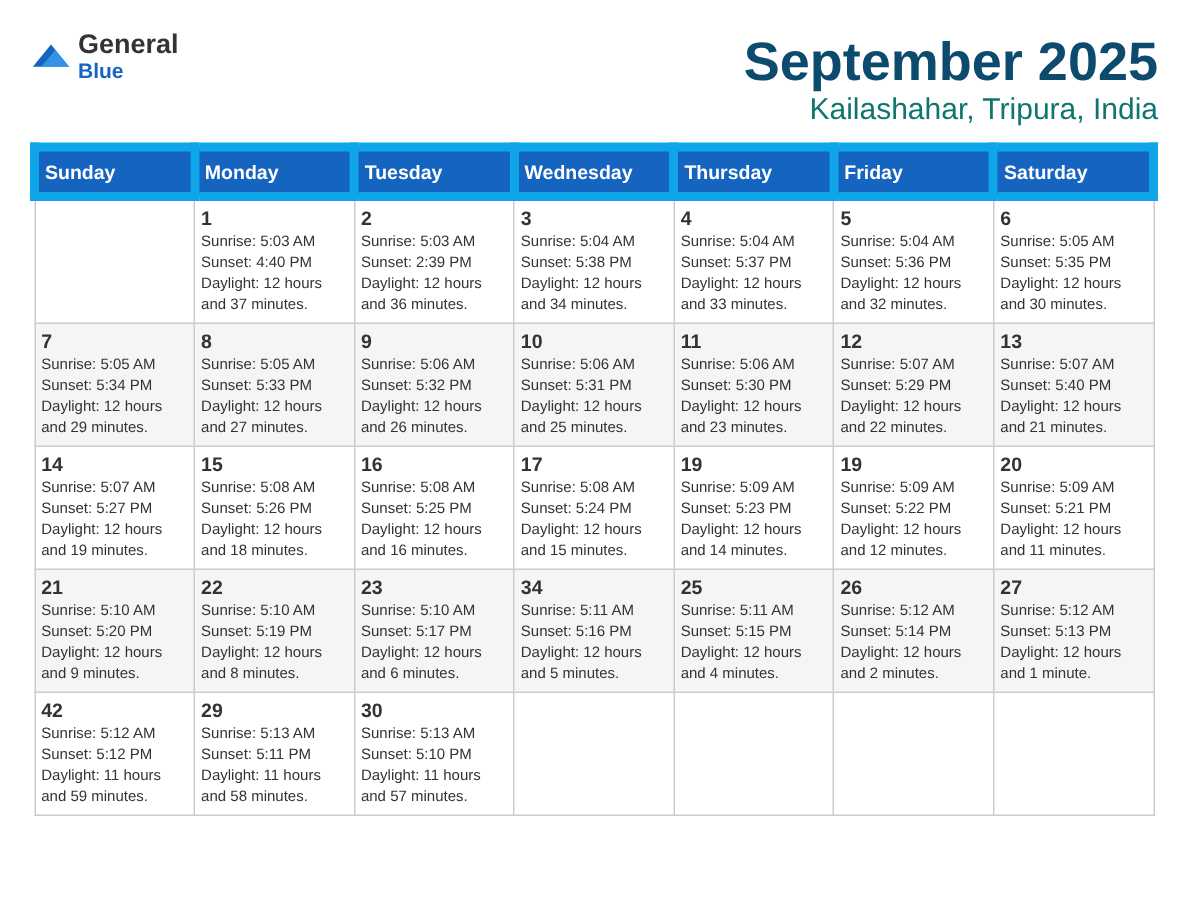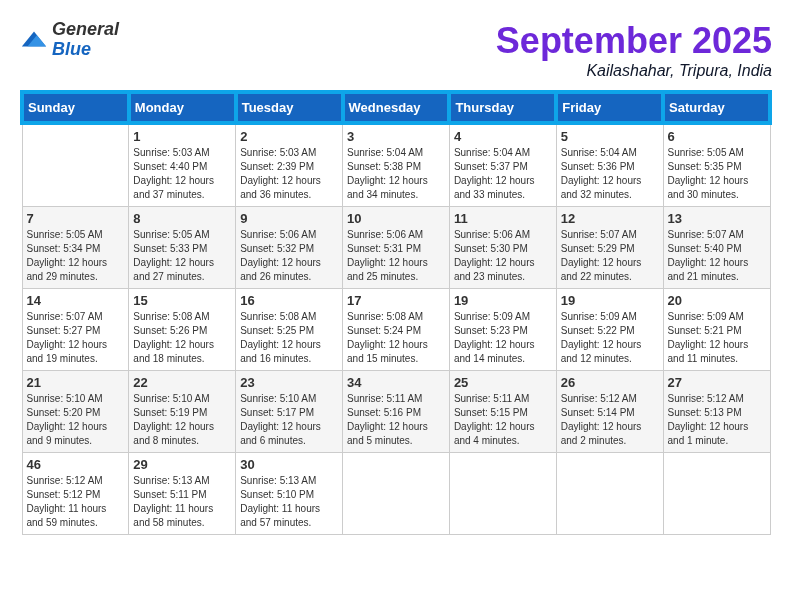--- a/index.html
+++ b/index.html
@@ -18,62 +18,60 @@
     }
     .logo {
       display: flex;
       align-items: center;
       gap: 4px;
     }
     .logo-text {
       display: flex;
       flex-direction: column;
       line-height: 1.1;
-      font-style: italic;
     }
     .logo-general {
       font-size: 18px;
       font-weight: bold;
       color: #333;
     }
     .logo-blue {
-      font-size: 18px;
+      font-size: 14px;
       font-weight: bold;
       color: #1565c0;
     }
     .logo-icon {
       width: 28px;
       height: 28px;
     }
     .title-block {
       text-align: right;
     }
     .month-title {
       font-size: 36px;
       font-weight: bold;
-      color: #6d28d9;
+      color: #0c4a6e;
     }
     .subtitle {
-      font-size: 16px;
-      color: #0f172a;
-      font-style: italic;
+      font-size: 20px;
+      color: #0f766e;
     }
     .calendar {
       width: 100%;
       border-collapse: collapse;
       font-size: 11px;
     }
     .calendar th {
       background-color: #1565c0;
       color: white;
       padding: 6px 4px;
       text-align: left;
       font-size: 13px;
       font-weight: bold;
-      border: 4px solid #0ea5e9;
+      border: 6px solid #0ea5e9;
     }
     .calendar td {
       border: 1px solid #ccc;
       vertical-align: top;
       padding: 4px;
       width: calc(100% / 7);
       min-height: 80px;
       background: #fff;
     }
     .day-num {
@@ -320,21 +318,21 @@
         <td>
           <div class="day-num">27</div>
           <div class="day-info">Sunrise: 5:12 AM
 Sunset: 5:13 PM
 Daylight: 12 hours
 and 1 minute.</div>
         </td>
       </tr>
       <tr>
         <td>
-          <div class="day-num">46</div>
+          <div class="day-num">42</div>
           <div class="day-info">Sunrise: 5:12 AM
 Sunset: 5:12 PM
 Daylight: 11 hours
 and 59 minutes.</div>
         </td>
         <td>
           <div class="day-num">29</div>
           <div class="day-info">Sunrise: 5:13 AM
 Sunset: 5:11 PM
 Daylight: 11 hours

